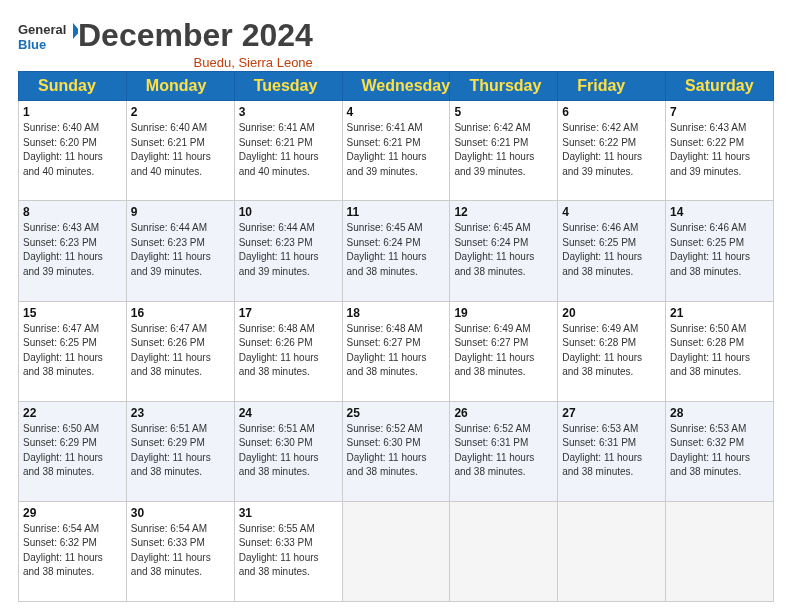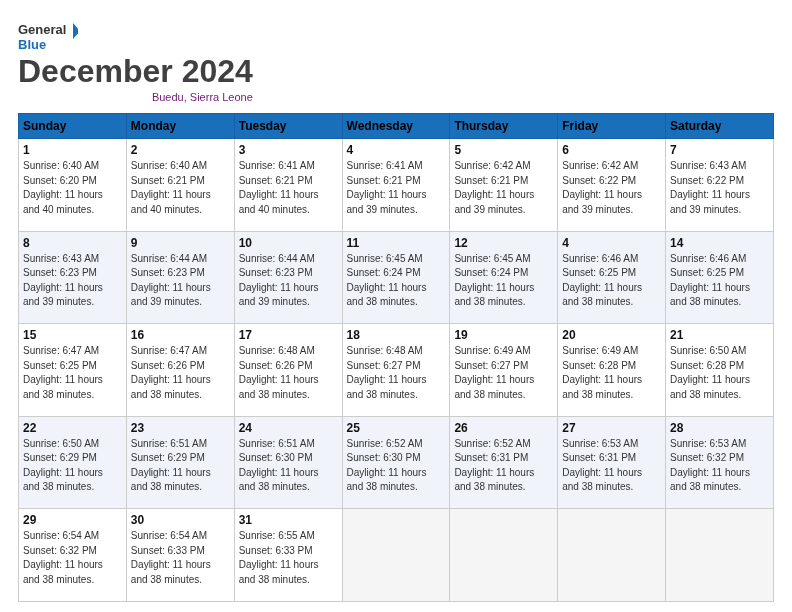--- a/index.html
+++ b/index.html
@@ -12,57 +12,55 @@
     }
     .page {
       width: 792px;
       height: 612px;
       padding: 18px 18px 10px 18px;
       display: flex;
       flex-direction: column;
     }
     .header {
       display: flex;
-      justify-content: space-between;
       align-items: flex-start;
-      margin-bottom: 10px;
-      flex-direction: column;
+      margin-bottom: 1px;
     }
     .logo {
       display: flex;
       align-items: center;
       gap: 4px;
     }
     .title-area {
       text-align: right;
     }
     .month-title {
       font-size: 32px;
       font-weight: bold;
       color: #404040;
       line-height: 1.1;
     }
     .location {
-      font-size: 11px;
-      color: #701a75;
+      font-size: 13px;
+      color: #c2410c;
       margin-top: 2px;
     }
     .calendar {
       flex: 1;
       border: 1px solid #ccc;
       border-collapse: collapse;
       width: 100%;
       table-layout: fixed;
     }
     .calendar th {
       background: #1a6fba;
-      color: #000000;
-      font-size: 12px;
+      color: #fde047;
+      font-size: 16px;
       font-weight: bold;
-      padding: 5px 4px;
+      padding: 5px 19px;
       text-align: left;
       border: 1px solid #1560a8;
     }
     .calendar td {
       border: 1px solid #ccc;
       vertical-align: top;
       padding: 4px 4px 3px 4px;
       font-size: 9px;
       color: #333;
       background: #fff;

